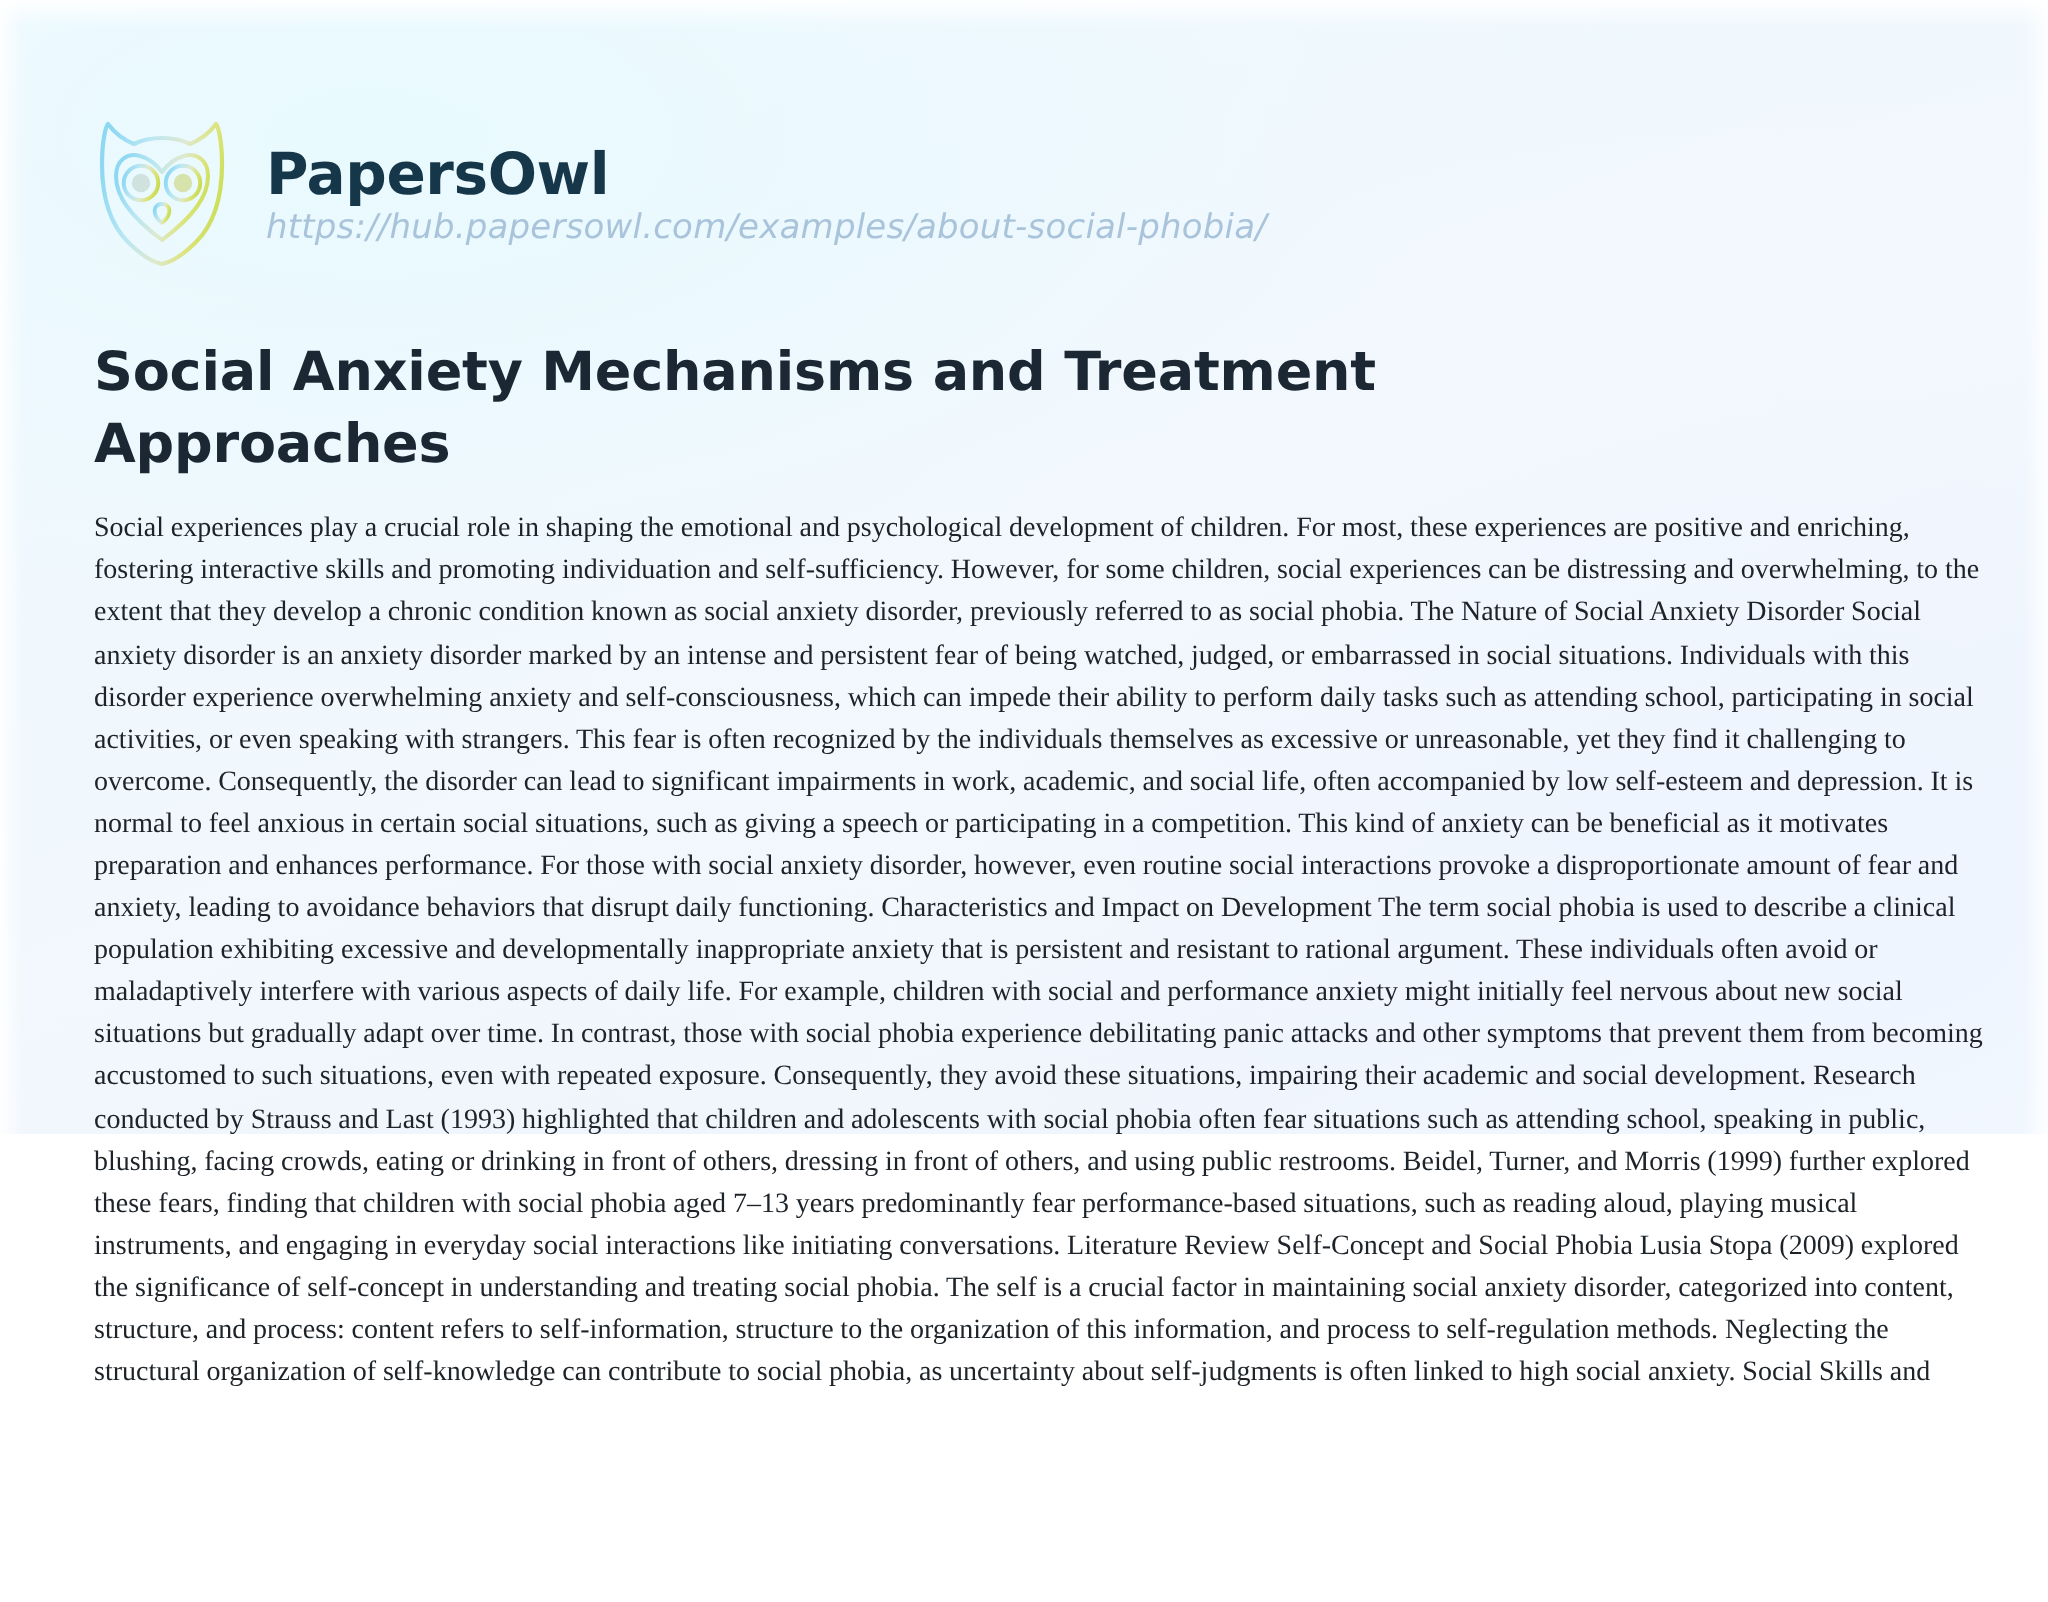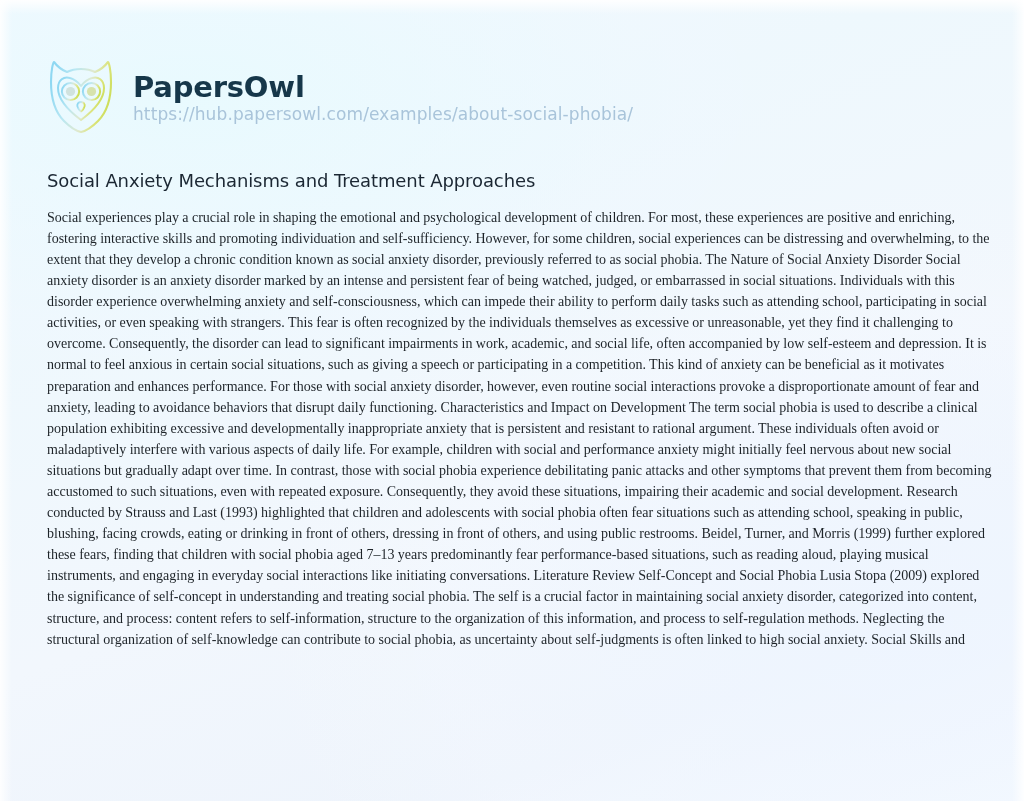--- a/index.html
+++ b/index.html
@@ -11,21 +11,21 @@
     width: 1024px;
     height: 801px;
     overflow: hidden;
     background: #ffffff;
     font-family: "Liberation Sans", sans-serif;
   }
 
   .page {
     position: relative;
     width: 1024px;
-    height: 801px;
+    height: 567px;
     box-sizing: border-box;
     background:
       radial-gradient(ellipse 900px 420px at 18% 12%, rgba(232,250,254,0.95) 0%, rgba(240,248,255,0.35) 55%, rgba(255,255,255,0) 80%),
       radial-gradient(ellipse 760px 520px at 88% 78%, rgba(238,245,255,0.9) 0%, rgba(245,249,255,0.3) 60%, rgba(255,255,255,0) 85%),
       linear-gradient(160deg, #f3f8ff 0%, #eef8fd 28%, #f2f7fd 58%, #eef4fc 82%, #f4f9ff 100%);
     padding: 0;
   }
 
   
   .page::before {
@@ -79,27 +79,28 @@
   }
 
   .brand-url {
     font-family: "DejaVu Sans", sans-serif;
     font-size: 17px;
     font-weight: 400;
     color: #a9c4da;
     line-height: 1.2;
     margin: 0;
     letter-spacing: 0.1px;
+    font-style: italic;
   }
 
   
   .article-title {
     font-family: "DejaVu Sans", sans-serif;
-    font-size: 18px;
-    font-weight: 400;
+    font-size: 27px;
+    font-weight: 700;
     color: #1b2733;
     line-height: 1.32;
     margin: 33px 0 14px 2px;
     max-width: 720px;
     letter-spacing: -0.1px;
   }
 
   
   .article-body {
     font-family: "Liberation Serif", "DejaVu Serif", serif;

